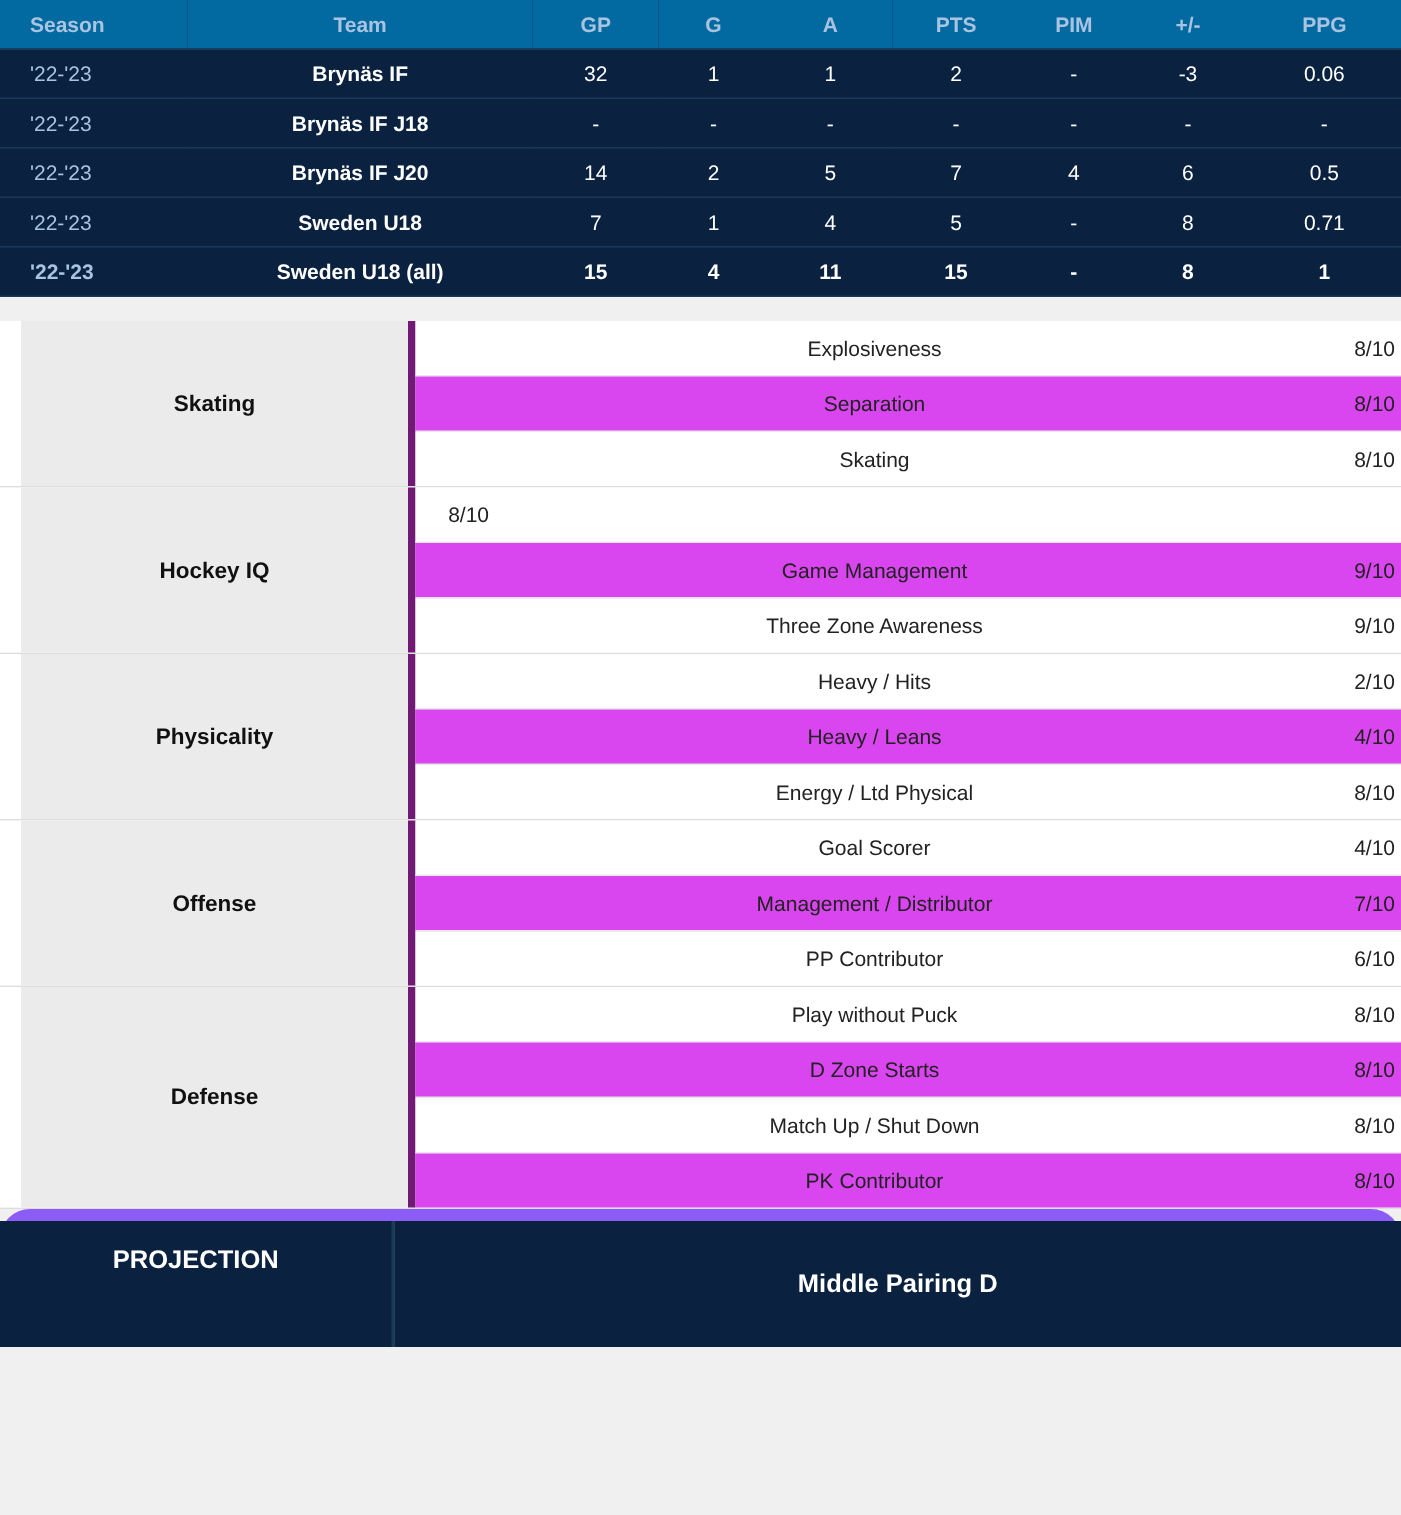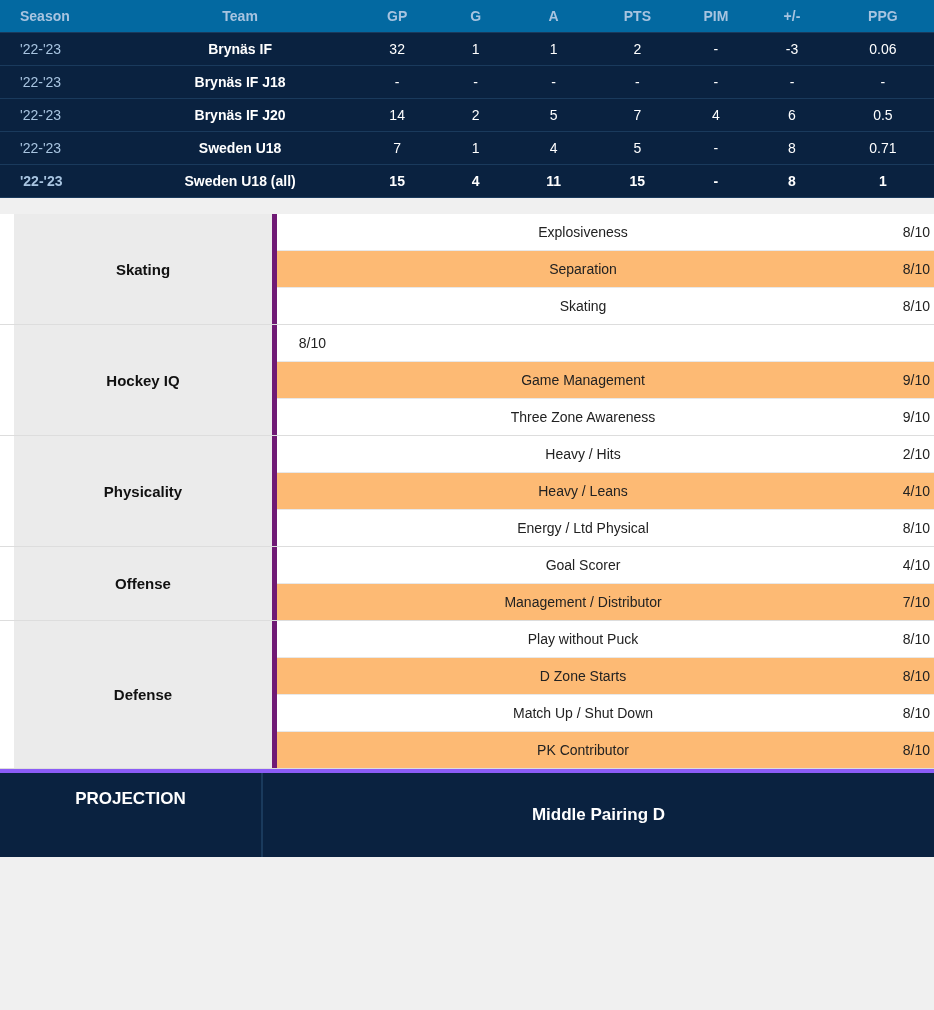--- a/index.html
+++ b/index.html
@@ -58,21 +58,22 @@
       color: #222;
       min-width: 45px;
       text-align: right;
     }
 
     
     .projection-bar {
       display: flex;
       width: 100%;
       background: #bef264;
-      border-top: 4px solid #8b5cf6;
+      border-top: 8px solid #8b5cf6;
+      border-radius: 20px;
     }
 
     .projection-label {
       width: 263px;
       padding: 16px 20px;
       font-weight: bold;
       font-size: 17px;
       color: white;
       text-align: center;
       background: #0a2240;
@@ -132,21 +133,21 @@
       padding: 10px 4px;
       font-size: 14px;
       color: #222;
       background: white;
       border-bottom: 1px solid #e8e8e8;
     }
     .skill-row-item:last-child {
       border-bottom: none;
     }
     .skill-row-item.shaded {
-      background: #fdba74;
+      background: #d946ef;
     }
   </style>
 </head>
 <body>
 
 <table class="stats-table">
   <thead>
     <tr id="stats-header-row">
         <th>Season</th>
         <th>Team</th>
@@ -282,20 +283,24 @@
         <div class="group-label">Offense</div>
         <div class="group-skills">
           <div class="skill-row-item">
             <span class="skill-name">Goal Scorer</span>
             <span class="skill-score">4/10</span>
           </div>
           <div class="skill-row-item shaded">
             <span class="skill-name">Management / Distributor</span>
             <span class="skill-score">7/10</span>
           </div>
+          <div class="skill-row-item">
+            <span class="skill-name">PP Contributor</span>
+            <span class="skill-score">6/10</span>
+          </div>
         </div>
       </div>
     </div>
     <div class="group-wrapper">
       <div class="group-row">
         <div class="group-label">Defense</div>
         <div class="group-skills">
           <div class="skill-row-item">
             <span class="skill-name">Play without Puck</span>
             <span class="skill-score">8/10</span>

